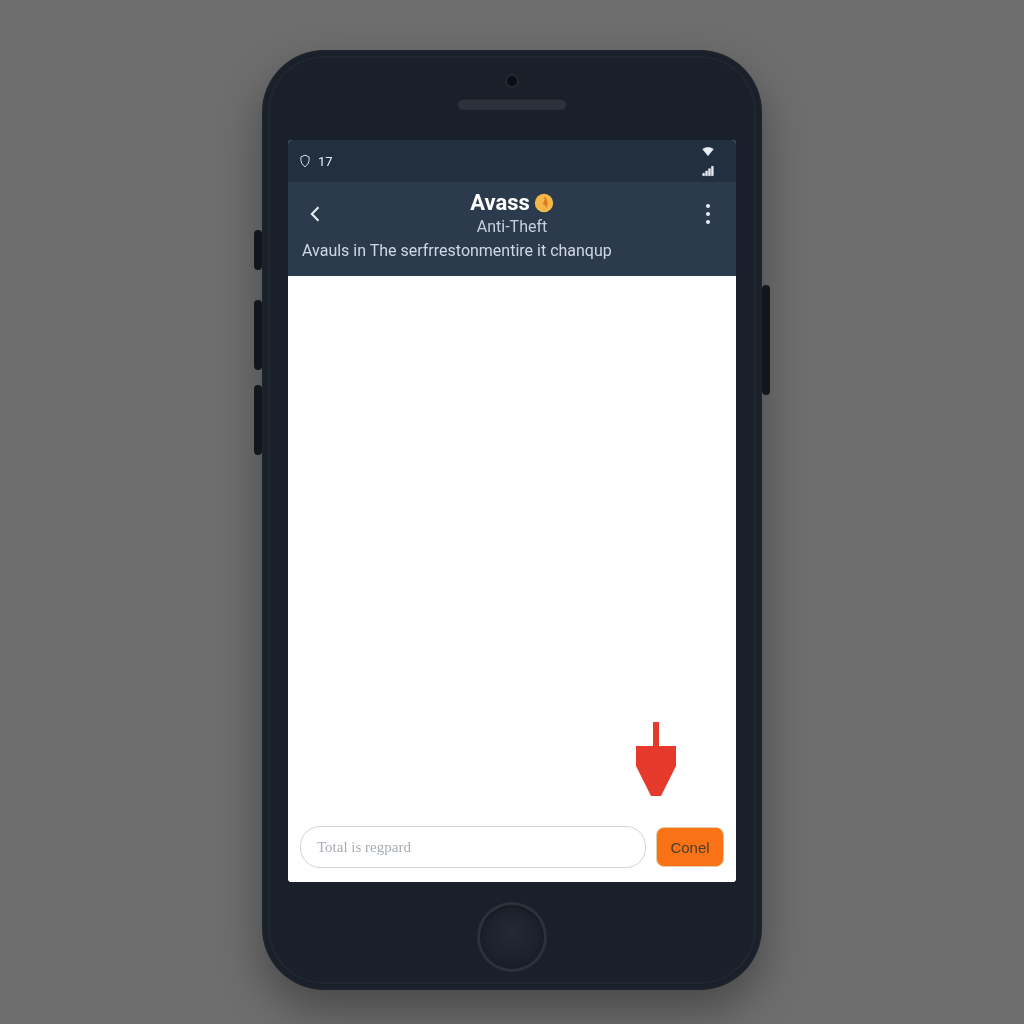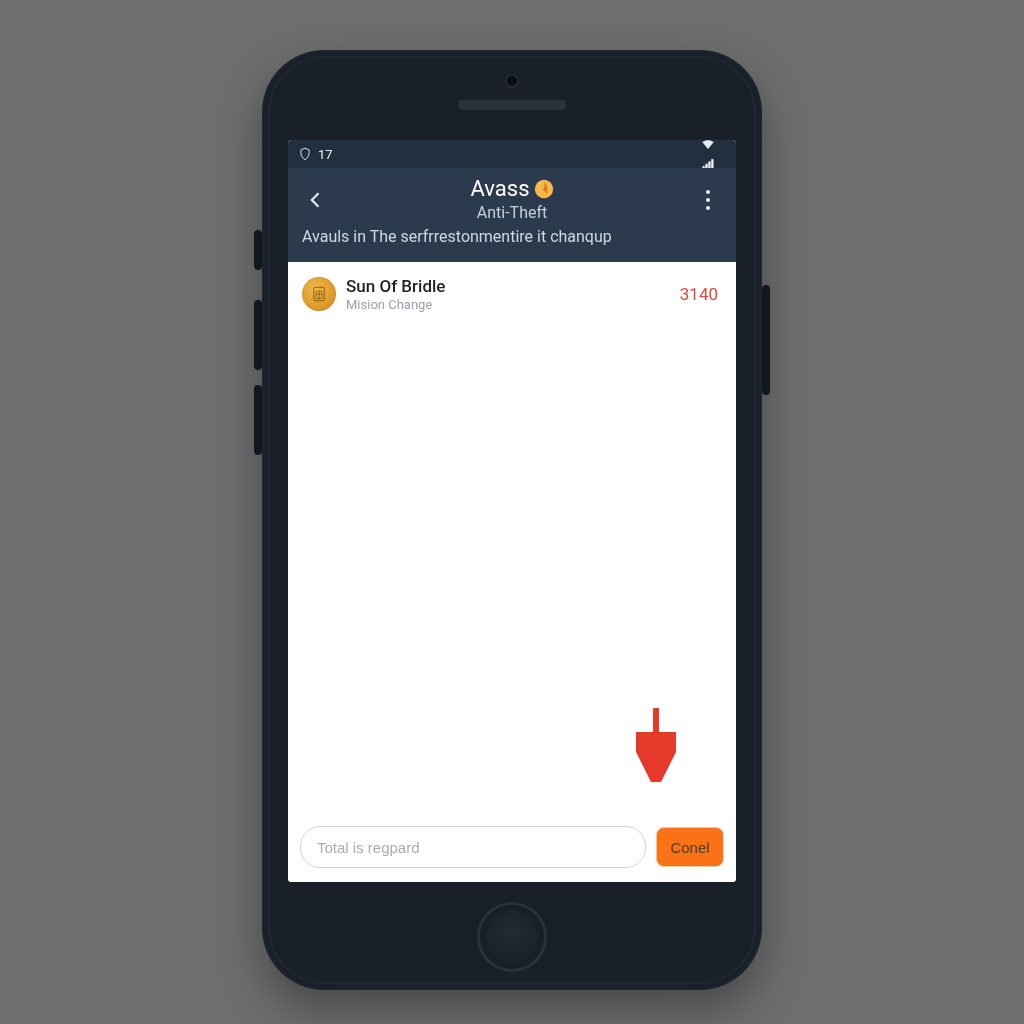--- a/index.html
+++ b/index.html
@@ -85,21 +85,21 @@
     bottom: 108px;
     background: #ffffff;
     border-radius: 4px;
     overflow: hidden;
     display: flex;
     flex-direction: column;
   }
 
   
   .statusbar {
-    height: 28px;
+    height: 42px;
     background: #222f3e;
     color: #e8edf3;
     display: flex;
     align-items: center;
     padding: 0 10px;
     font-size: 13px;
     gap: 20px;
   }
   .statusbar .left, .statusbar .right {
     display: flex;
@@ -132,21 +132,21 @@
   }
   .back-btn svg { width: 20px; height: 20px; stroke: #e8edf3; fill: none; stroke-width: 2.5; }
   .title-block {
     position: absolute;
     left: 0; right: 0;
     top: 8px;
     text-align: center;
     pointer-events: none;
   }
   .brand {
-    font-weight: 400;
+    font-weight: 700;
     font-size: 22px;
     color: #ffffff;
     display: inline-flex;
     align-items: center;
     gap: 4px;
   }
   .brand .logo-icon {
     display: inline-block;
     width: 20px; height: 20px;
   }
@@ -243,20 +243,21 @@
   .text-input {
     flex: 1;
     height: 40px;
     border: 1px solid #cfd4d9;
     border-radius: 20px;
     padding: 0 16px;
     font-size: 15px;
     color: #6a7078;
     background: #ffffff;
     outline: none;
+    font-family: Liberation Serif, serif;
   }
   .text-input::placeholder { color: #a7adb4; }
   .send-btn {
     height: 40px;
     min-width: 68px;
     padding: 0 12px;
     border-radius: 8px;
     border: 1px solid #e1cda8;
     background: #f97316;
     color: #4a3d29;
@@ -358,34 +359,20 @@
               <span class="dot"></span>
               <span class="dot"></span>
             </span>
         </span>
       </div>
       <div class="desc">Avauls in The serfrrestonmentire it chanqup</div>
     </div>
 
     <div class="content">
 
-      <div class="sender-row">
-        <span class="sim-badge">
-          <svg viewBox="0 0 24 24">
-            <rect x="5" y="3" width="14" height="18" rx="2" fill="none" stroke="#7a5410" stroke-width="1.2"></rect>
-            <rect x="8" y="8" width="8" height="10" rx="1" fill="none" stroke="#7a5410" stroke-width="1"></rect>
-            <path d="M8 12h8M12 8v10" stroke="#7a5410" stroke-width="1"></path>
-          </svg>
-        </span>
-        <div class="sender-text">
-          <span class="sender-name">Sun Of Bridle</span>
-          <span class="sender-sub">Mision Change</span>
-        </div>
-        <span class="meta-number">3140</span>
-      </div>
 
 
       <div class="annotation-arrow" style="left:348px; top:440px;">
         <svg width="40" height="80" viewBox="0 0 40 80">
           <defs>
             <marker id="ah" markerWidth="10" markerHeight="10" refX="5" refY="5" orient="auto">
               <path d="M0 0 L10 5 L0 10 z" fill="#e53a2b"></path>
             </marker>
           </defs>
           <line x1="20" y1="6" x2="20" y2="60" stroke="#e53a2b" stroke-width="6" marker-end="url(#ah)"></line>

